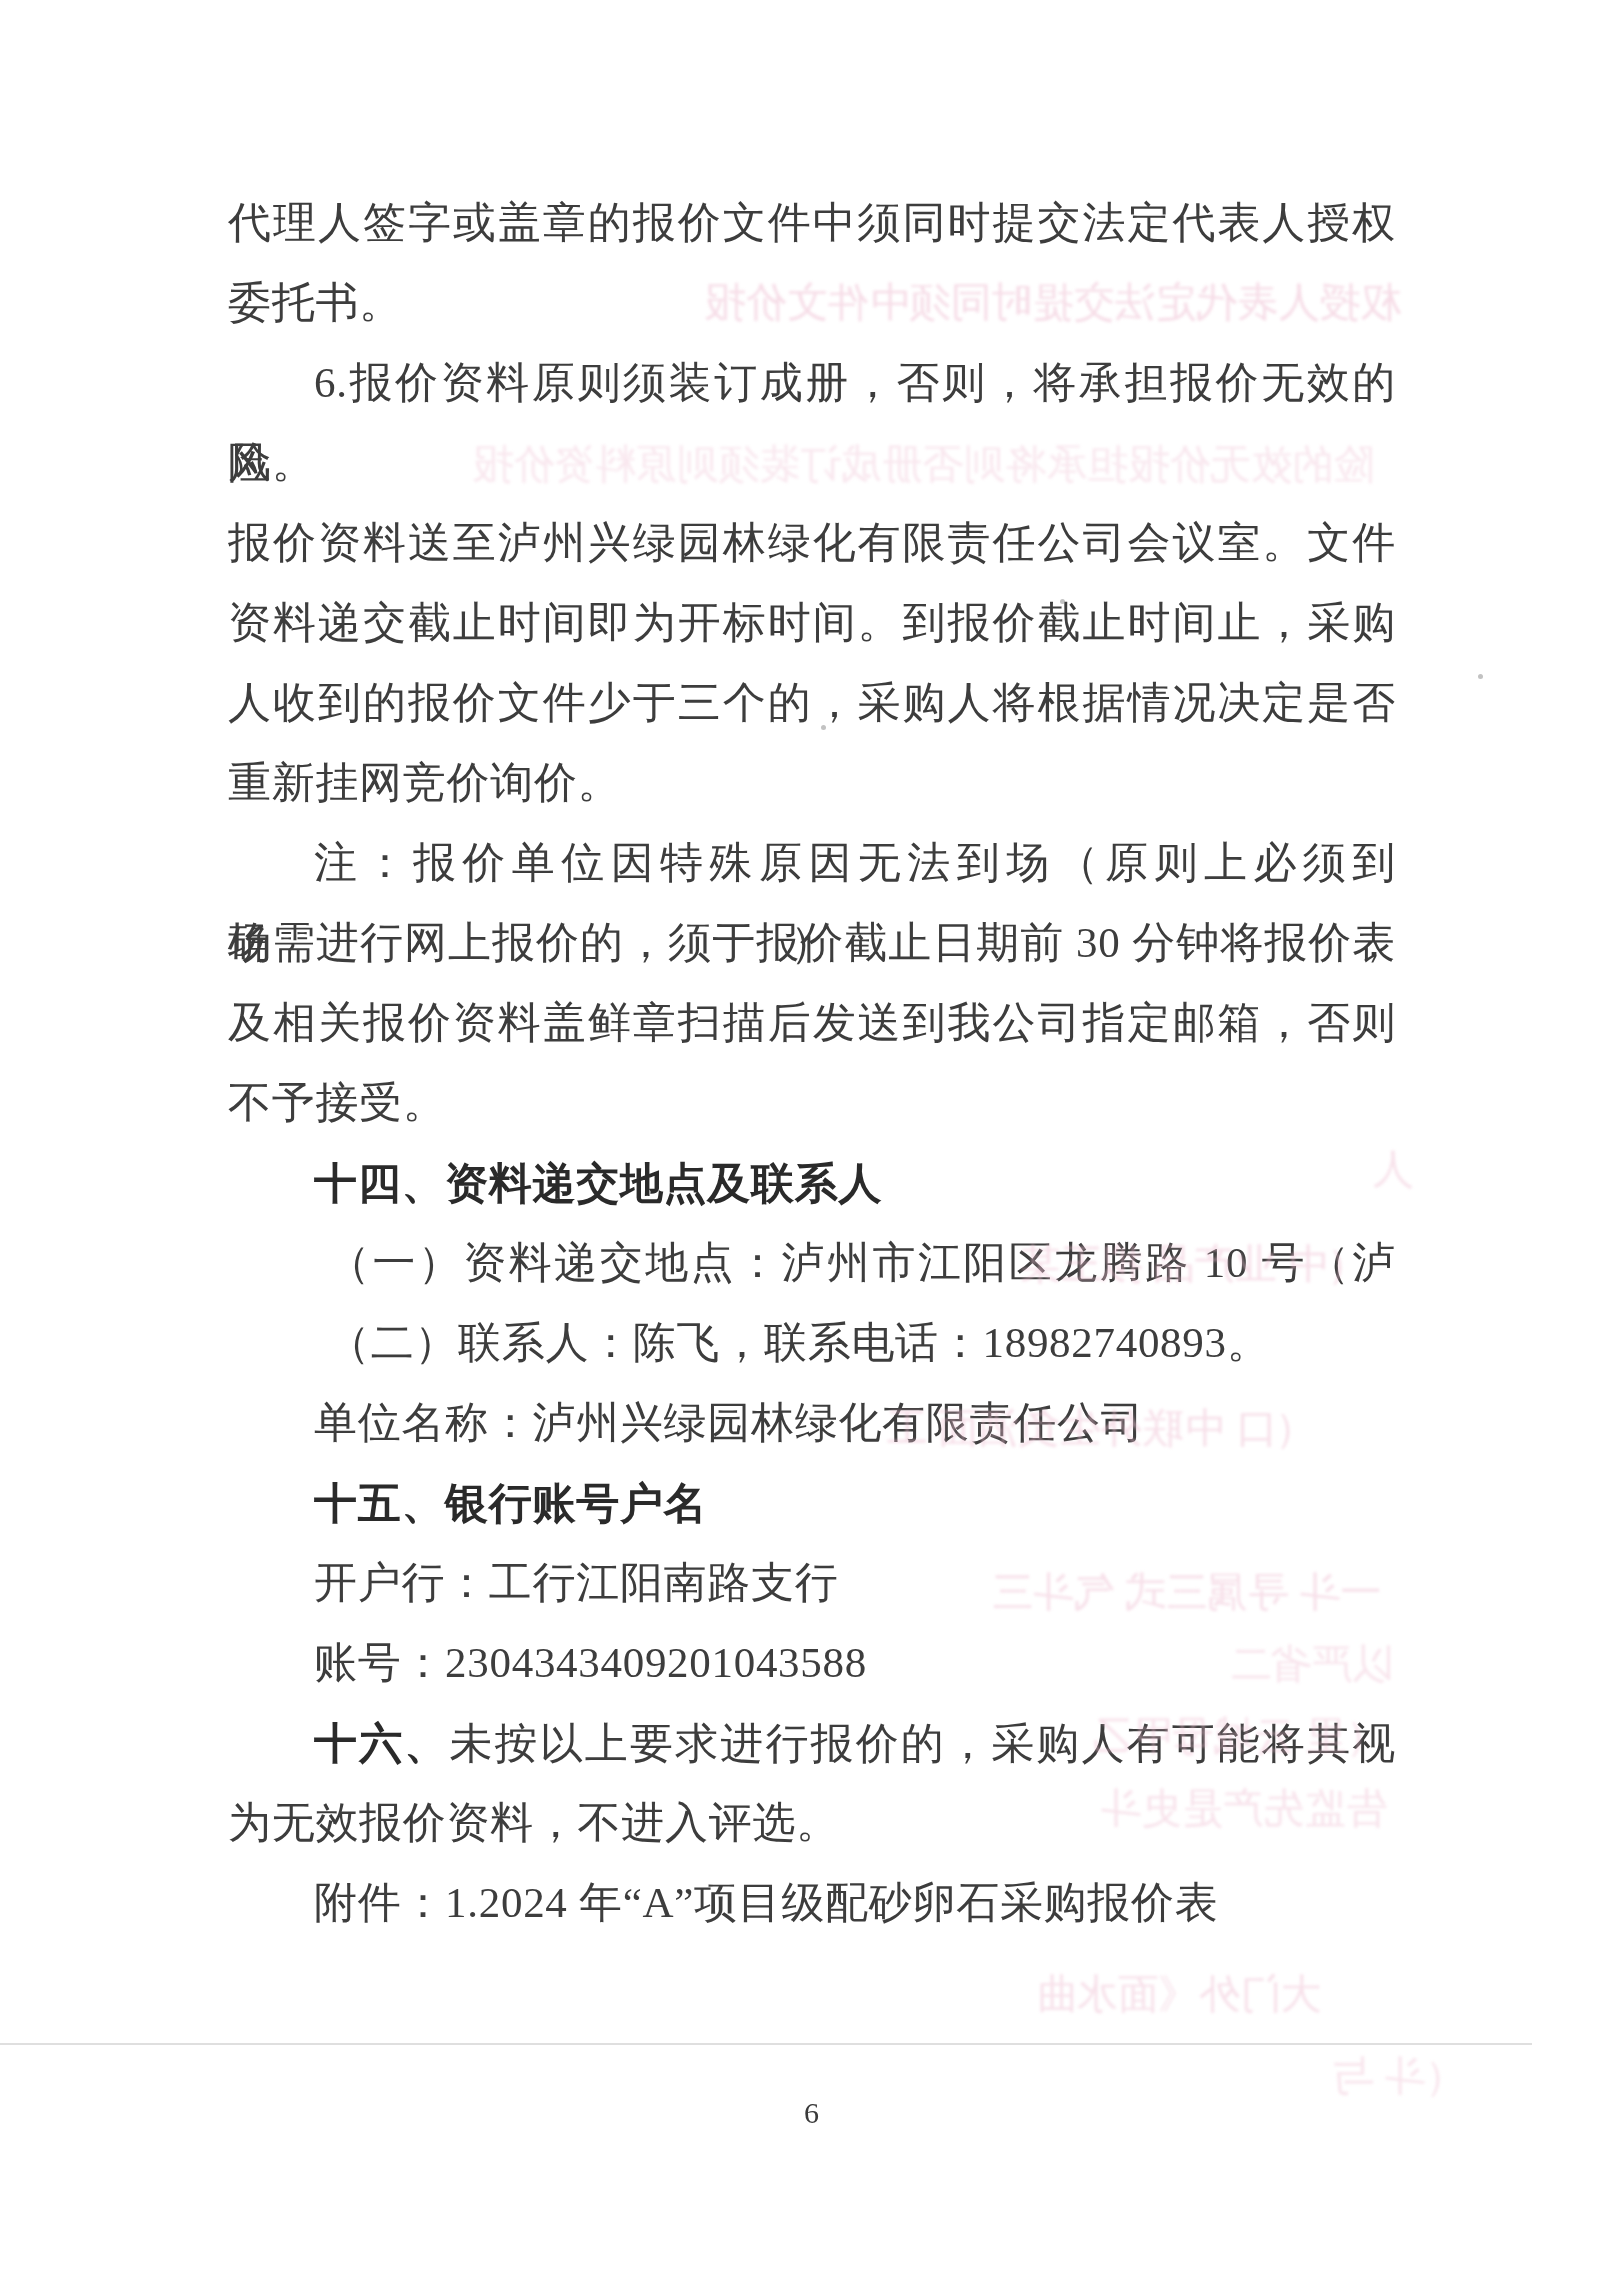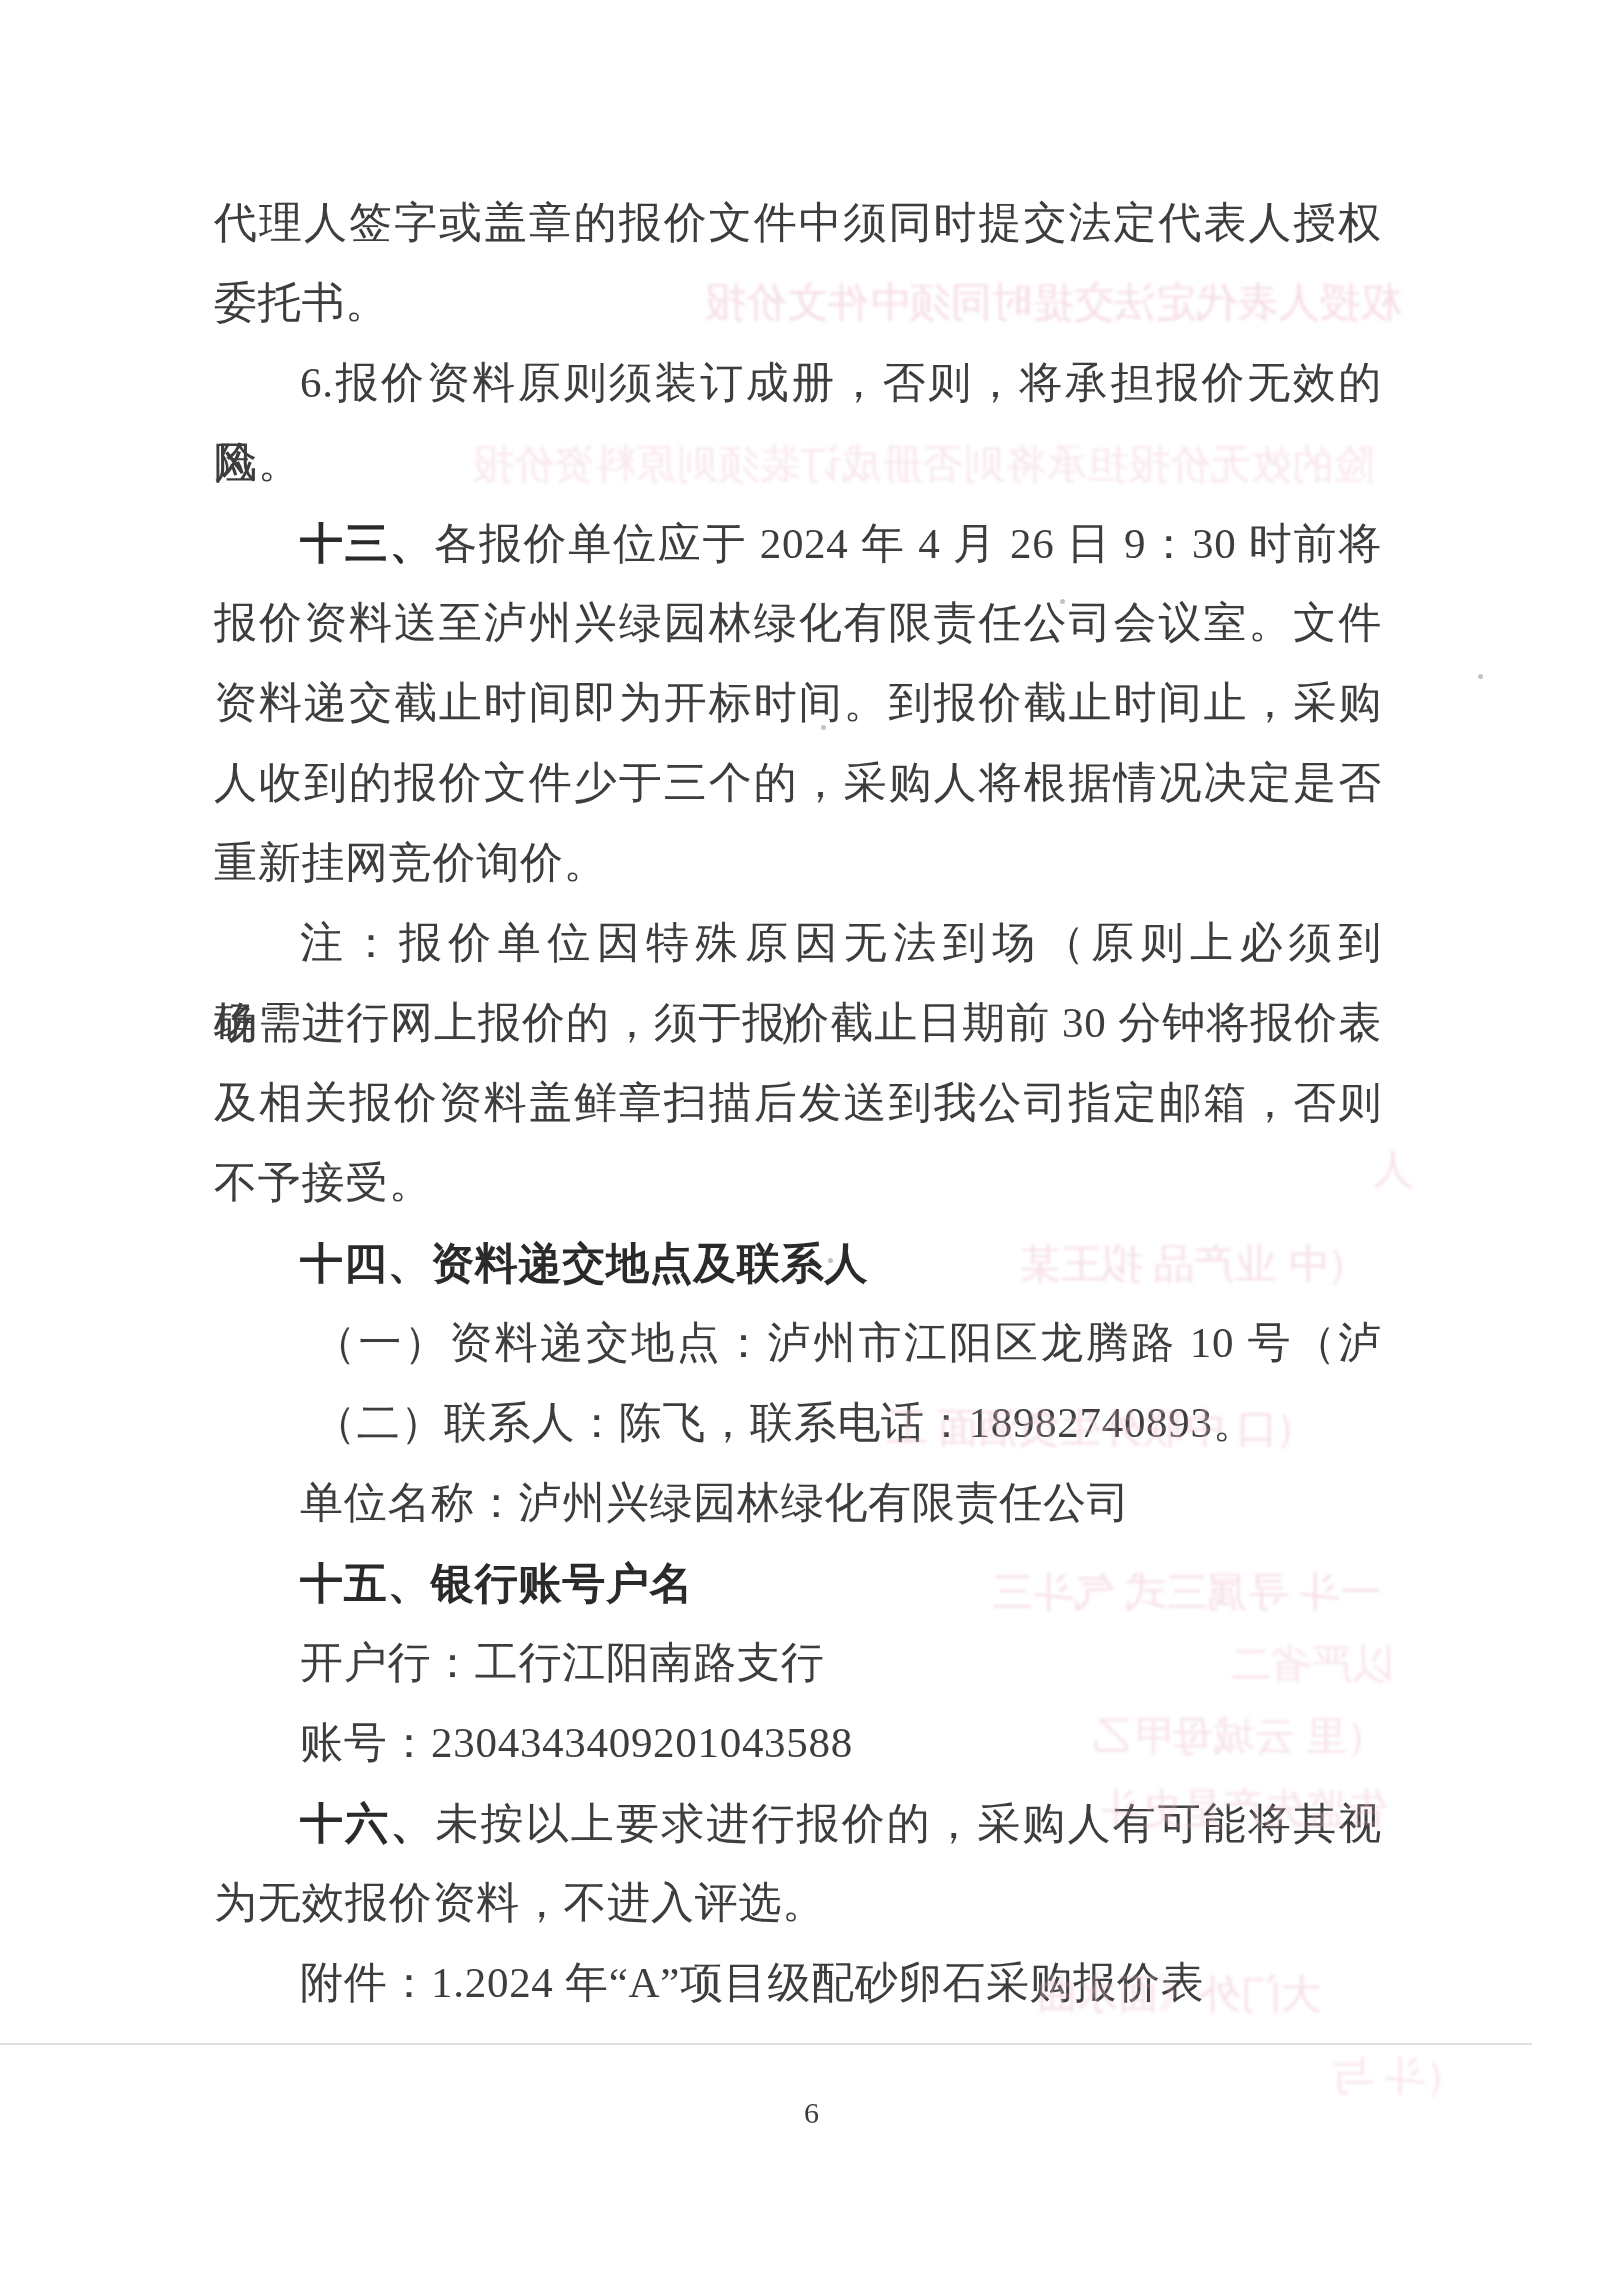--- a/index.html
+++ b/index.html
@@ -5,21 +5,21 @@
   html,body{margin:0;padding:0;background:#e8e8e8;}
   .sheet{
     position:relative;
     width:1623px;height:2295px;
     background:#ffffff;
     overflow:hidden;
     font-family:"Liberation Serif","DejaVu Serif",serif;
   }
   .textcol{
     position:absolute;
-    left:214px;top:183px;width:1168px;
+    left:228px;top:183px;width:1168px;
   }
   .line{
     height:80px;
     line-height:80px;
     font-size:43px;
     color:#3d3d3d;
     white-space:normal;
     letter-spacing:0.7px;
   }
   .line.just{
@@ -67,21 +67,20 @@
 </style>
 </head>
 <body>
 
 <div class="sheet">
   <div class="textcol">
       <div class="line just">代理人签字或盖章的报价文件中须同时提交法定代表人授权</div>
       <div class="line">委托书。</div>
       <div class="line just ind1">6.报价资料原则须装订成册，否则，将承担报价无效的风</div>
       <div class="line">险。</div>
-      <div class="line just ind1"><span class="hd">十三、</span>各报价单位应于 2024 年 4 月 26 日 9：30 时前将</div>
       <div class="line just">报价资料送至泸州兴绿园林绿化有限责任公司会议室。文件</div>
       <div class="line just">资料递交截止时间即为开标时间。到报价截止时间止，采购</div>
       <div class="line just">人收到的报价文件少于三个的，采购人将根据情况决定是否</div>
       <div class="line">重新挂网竞价询价。</div>
       <div class="line just ind1">注：报价单位因特殊原因无法到场（原则上必须到场），</div>
       <div class="line just">确需进行网上报价的，须于报价截止日期前 30 分钟将报价表</div>
       <div class="line just">及相关报价资料盖鲜章扫描后发送到我公司指定邮箱，否则</div>
       <div class="line">不予接受。</div>
       <div class="line ind1"><span class="hd">十四、资料递交地点及联系人</span></div>
       <div class="line just ind2">（一）资料递交地点：泸州市江阳区龙腾路 10 号（泸</div>

